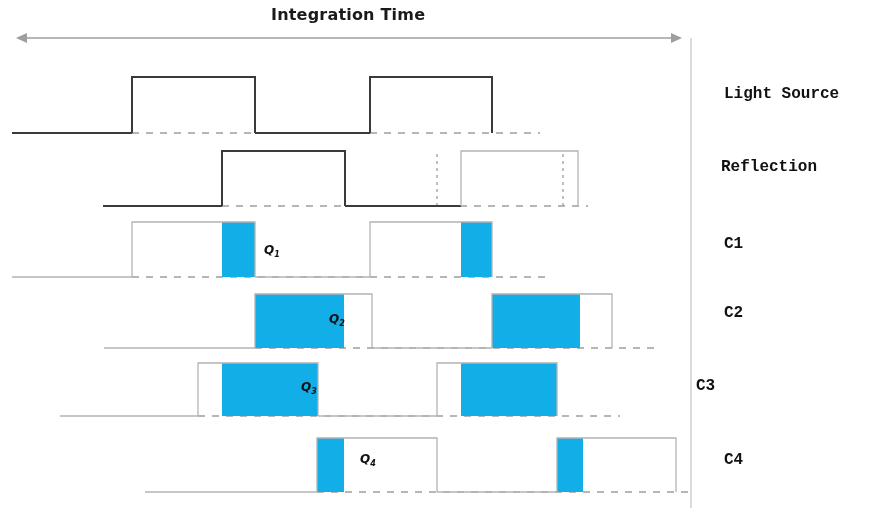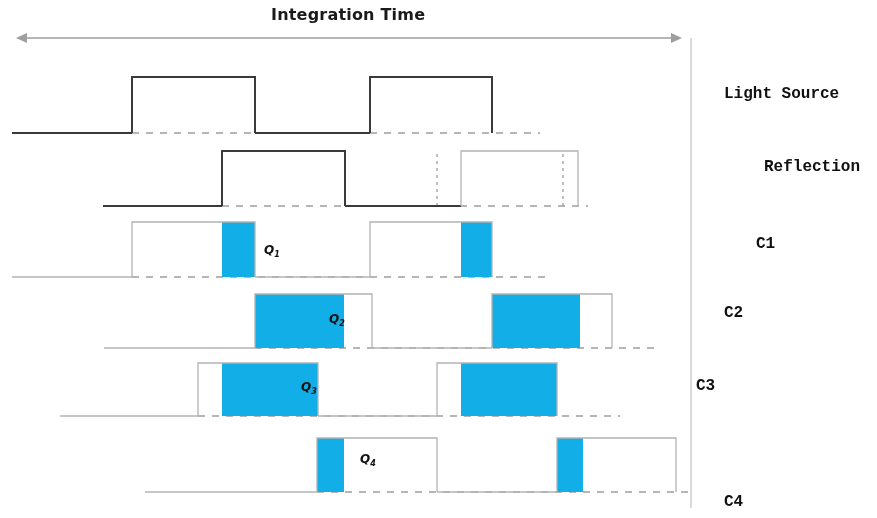--- a/index.html
+++ b/index.html
@@ -105,25 +105,25 @@
         <line x1="437" y1="492" x2="557" y2="492" stroke="#b3b3b3" stroke-width="1.3"></line>
         <rect x="557" y="438" width="26" height="54" fill="#12AEE8"></rect>
         <path d="M 557 492 L 557 438 L 676 438 L 676 492" fill="none" stroke="#b3b3b3" stroke-width="1.3" stroke-linejoin="miter" stroke-linecap="butt"></path>
       </g>
     </svg>
 
   <div class="title-text" id="title-el" style="left: 271px; top: 7px;">Integration Time</div>
 
   <div id="row-labels">
       <div class="row-label" style="left: 724px; top: 86px;">Light Source</div>
-      <div class="row-label" style="left: 764px; top: 159px;">Reflection</div>
-      <div class="row-label" style="left: 756px; top: 236px;">C1</div>
+      <div class="row-label" style="left: 721px; top: 159px;">Reflection</div>
+      <div class="row-label" style="left: 724px; top: 236px;">C1</div>
       <div class="row-label" style="left: 724px; top: 305px;">C2</div>
       <div class="row-label" style="left: 696px; top: 378px;">C3</div>
-      <div class="row-label" style="left: 724px; top: 452px; margin-top: 42px;">C4</div>
+      <div class="row-label" style="left: 724px; top: 452px;">C4</div>
     </div>
   <div id="q-labels">
       <div class="q-label" style="left: 224px; top: 244px;">Q<sub>1</sub></div>
       <div class="q-label" style="left: 289px; top: 313px; text-align: right;">Q<sub>2</sub></div>
       <div class="q-label" style="left: 261px; top: 381px; text-align: center;">Q<sub>3</sub></div>
       <div class="q-label" style="left: 320px; top: 453px;">Q<sub>4</sub></div>
     </div>
 
 </div>
 

